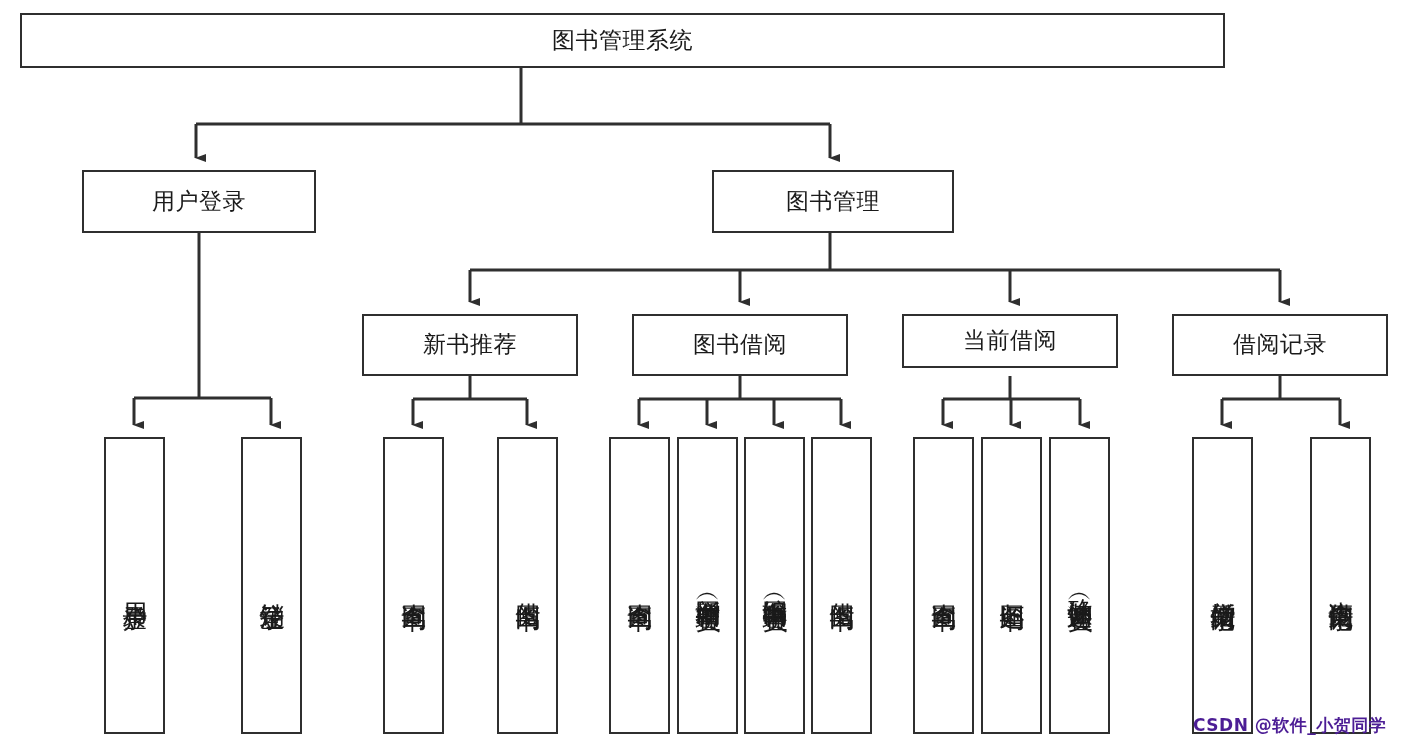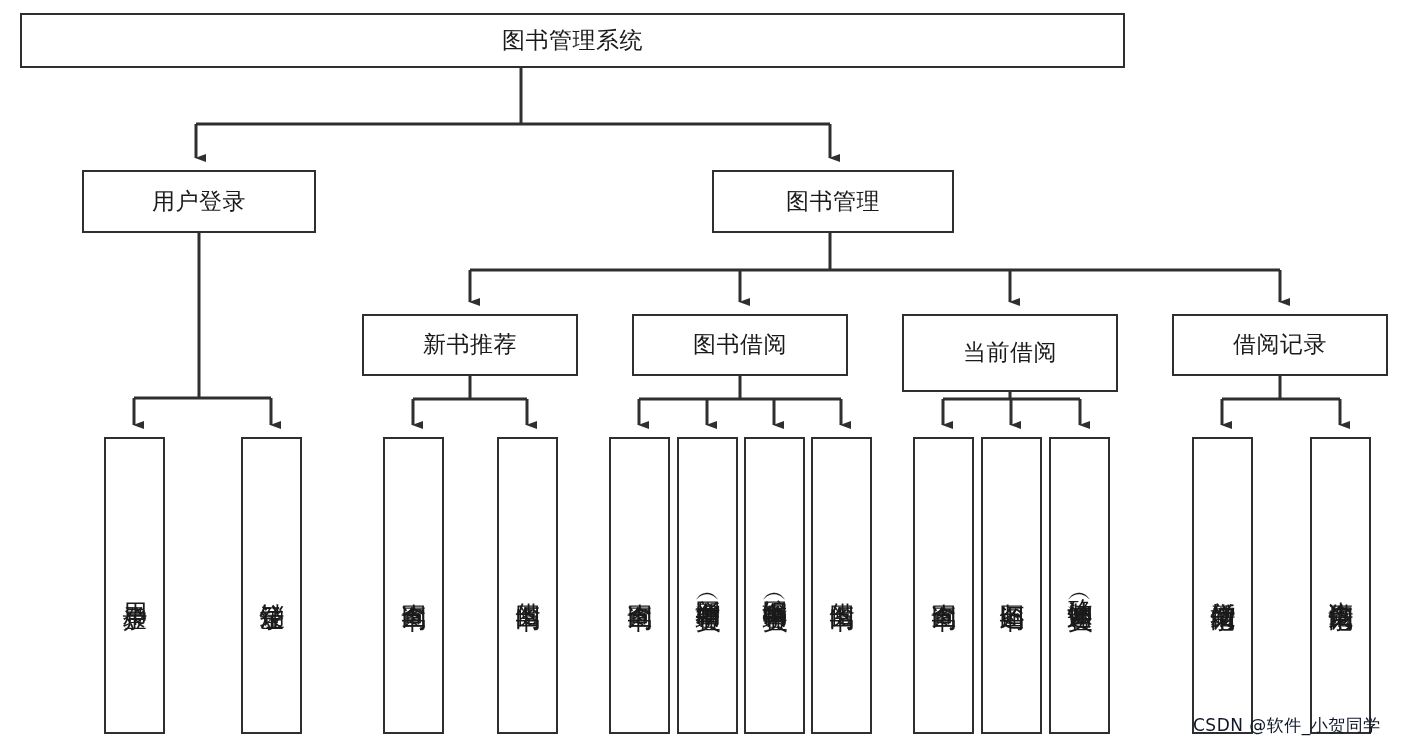--- a/index.html
+++ b/index.html
@@ -60,25 +60,26 @@
     writing-mode: vertical-rl;
     text-orientation: upright;
     font-size: 25px;
     line-height: 1.12;
     letter-spacing: 1.5px;
     white-space: nowrap;
     max-height: 100%;
   }
   .watermark {
     position: absolute;
-    color: #0f172a;
+    color: #4c1d95;
     font-size: 17px;
     letter-spacing: 0.5px;
     white-space: nowrap;
     user-select: none;
+    font-weight: bold;
   }
 </style>
 </head>
 <body>
 
 <div id="diagram-root">
 
   <svg id="edges-layer" viewBox="0 0 1405 747" width="1405" height="747" xmlns="http://www.w3.org/2000/svg">
     <defs>
       <marker id="arrowhead" markerWidth="9" markerHeight="11" refX="4.2" refY="10" orient="auto" markerUnits="userSpaceOnUse">
@@ -122,38 +123,38 @@
       <path d="M1011,399 L1011,425" marker-end="url(#arrowhead)"></path>
       <path d="M1080,399 L1080,425" marker-end="url(#arrowhead)"></path>
 
       <path d="M1280,376 L1280,399"></path>
       <path d="M1222,399 L1340,399"></path>
       <path d="M1222,399 L1222,425" marker-end="url(#arrowhead)"></path>
       <path d="M1340,399 L1340,425" marker-end="url(#arrowhead)"></path>
     </g>
   </svg>
 
-  <div class="node horiz root" style="left:20px; top:13px; width:1105px; height:55px;">
+  <div class="node horiz root" style="left:20px; top:13px; width:1205px; height:55px;">
     <span class="label">图书管理系统</span>
   </div>
 
   <div class="node horiz" style="left:82px; top:170px; width:234px; height:63px;">
     <span class="label">用户登录</span>
   </div>
   <div class="node horiz" style="left:712px; top:170px; width:242px; height:63px;">
     <span class="label">图书管理</span>
   </div>
 
   <div class="node horiz" style="left:632px; top:314px; width:216px; height:62px;">
     <span class="label">图书借阅</span>
   </div>
   <div class="node horiz" style="left:362px; top:314px; width:216px; height:62px;">
     <span class="label">新书推荐</span>
   </div>
-  <div class="node horiz" style="left:902px; top:314px; width:216px; height:78px;">
+  <div class="node horiz" style="left:902px; top:314px; width:216px; height:54px;">
     <span class="label">当前借阅</span>
   </div>
   <div class="node horiz" style="left:1172px; top:314px; width:216px; height:62px;">
     <span class="label">借阅记录</span>
   </div>
 
   <div class="node vert" style="left:104px; top:437px; width:61px; height:297px;">
     <span class="label">用户登录</span>
   </div>
   <div class="node vert" style="left:241px; top:437px; width:61px; height:297px;">

